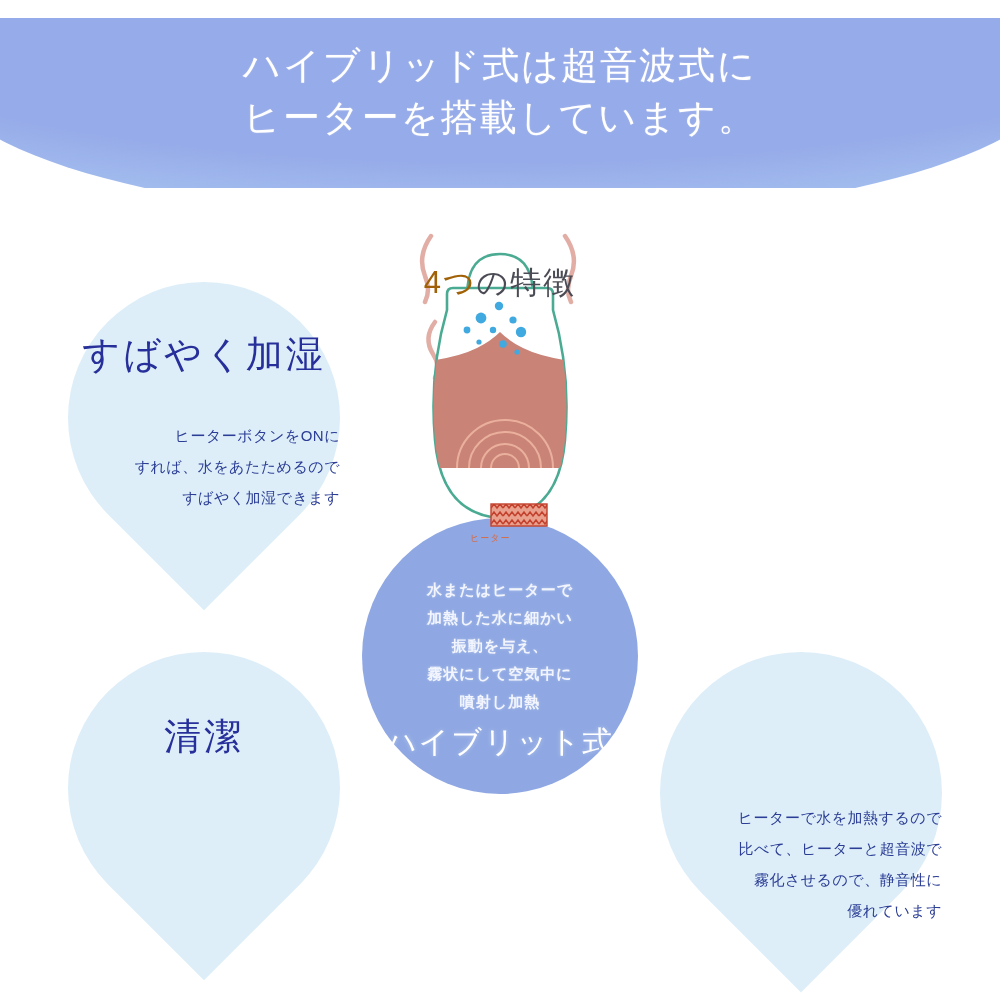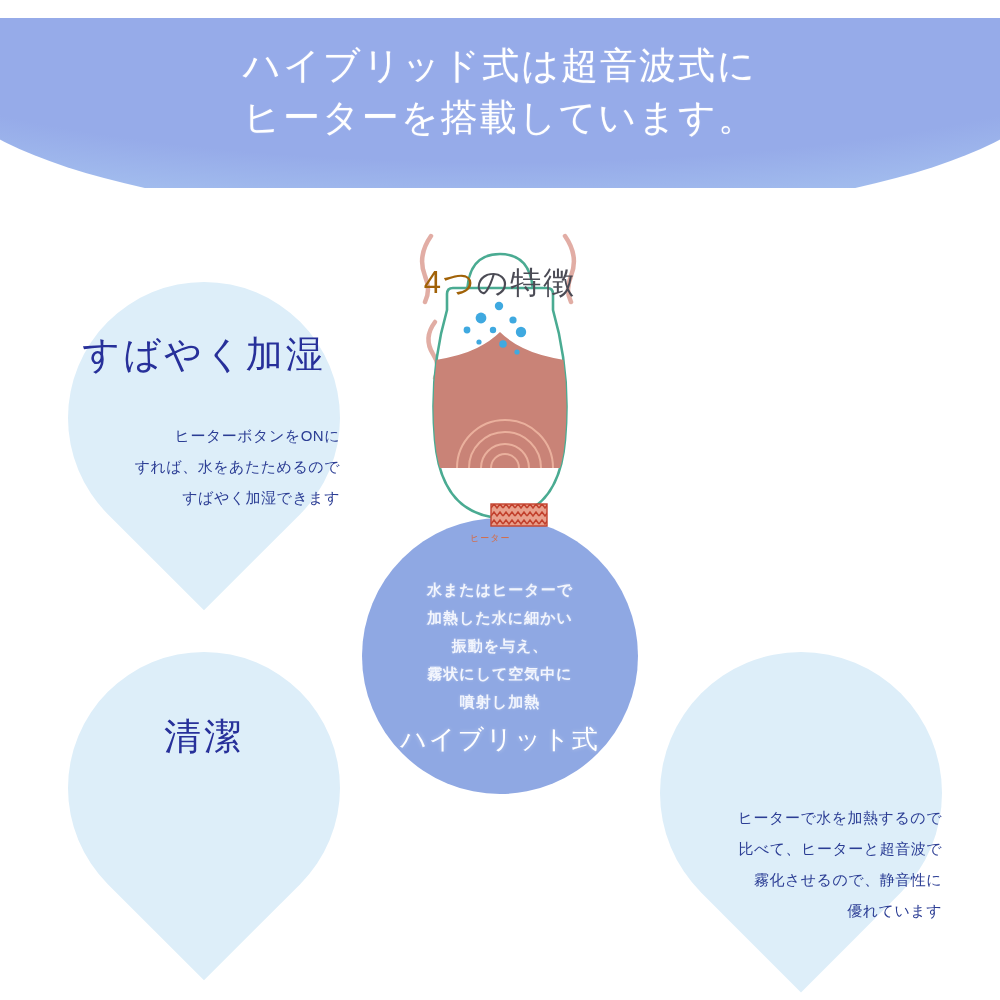--- a/index.html
+++ b/index.html
@@ -74,21 +74,21 @@
     position:absolute;left:362px;top:576px;width:276px;
     text-align:center;color:#f2f5fd;
     font-size:15px;line-height:28px;letter-spacing:1px;
     white-space:pre-line;
     text-shadow:0 0 3px rgba(255,255,255,.35);
     font-weight:bold;
   }
   #hub-title{
     position:absolute;left:362px;top:722px;width:276px;
     text-align:center;color:#ffffff;
-    font-size:26px;letter-spacing:2px;
+    font-size:30px;letter-spacing:2px;
     text-shadow:0 0 4px rgba(255,255,255,.4);
   }
 
   
   #illus{position:absolute;left:395px;top:222px;width:210px;height:330px;}
   #illus svg{display:block;}
 
   #feature-label{
     position:absolute;left:395px;top:262px;width:210px;
     text-align:center;font-size:31px;letter-spacing:2px;white-space:nowrap;

